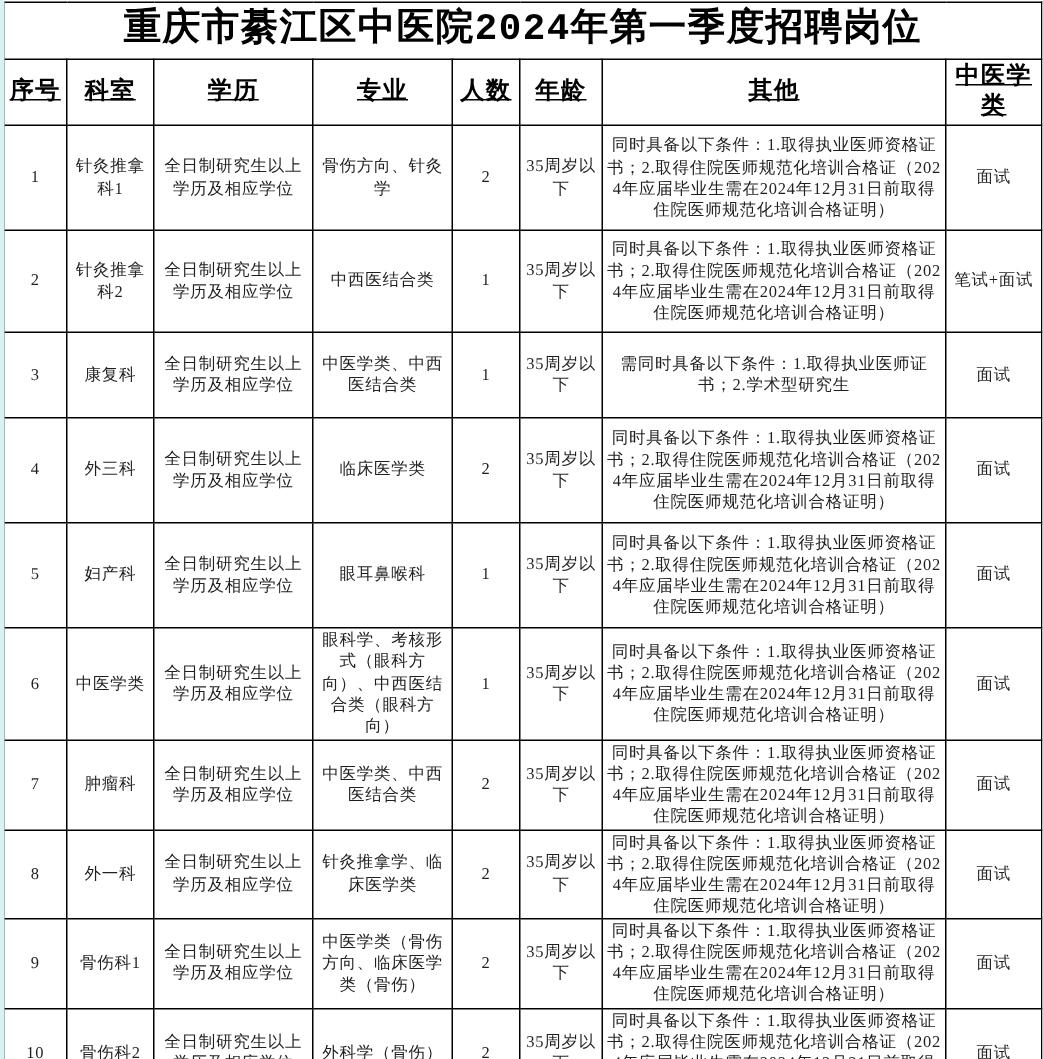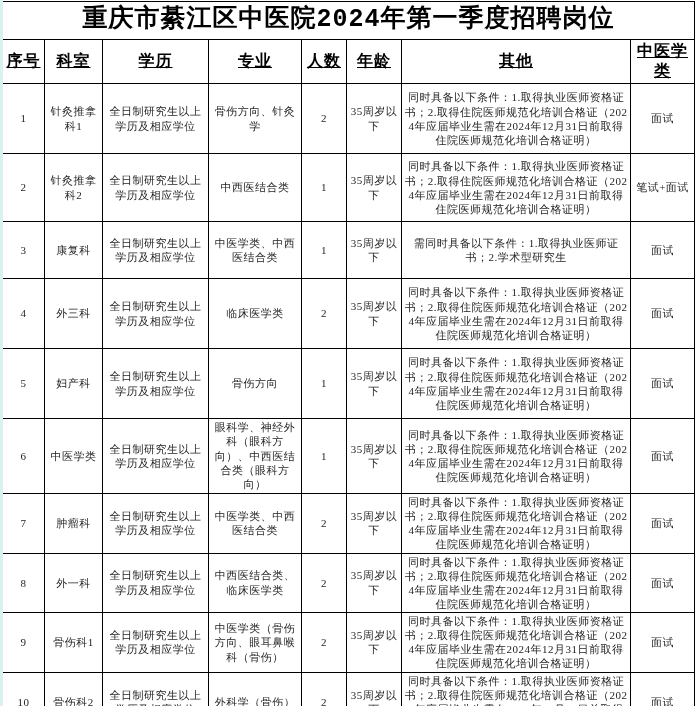--- a/index.html
+++ b/index.html
@@ -107,61 +107,61 @@
         <td>临床医学类</td>
         <td>2</td>
         <td>35周岁以下</td>
         <td class="other-cell">同时具备以下条件：1.取得执业医师资格证书；2.取得住院医师规范化培训合格证（2024年应届毕业生需在2024年12月31日前取得住院医师规范化培训合格证明）</td>
         <td>面试</td>
       </tr>
       <tr style="height: 70px;">
         <td>5</td>
         <td>妇产科</td>
         <td>全日制研究生以上学历及相应学位</td>
-        <td>骨伤方向</td>
+        <td>眼耳鼻喉科</td>
         <td>1</td>
         <td>35周岁以下</td>
         <td class="other-cell">同时具备以下条件：1.取得执业医师资格证书；2.取得住院医师规范化培训合格证（2024年应届毕业生需在2024年12月31日前取得住院医师规范化培训合格证明）</td>
         <td>面试</td>
       </tr>
       <tr style="height: 70px;">
         <td>6</td>
         <td>中医学类</td>
         <td>全日制研究生以上学历及相应学位</td>
-        <td>眼科学、神经外科（眼科方向）、中西医结合类（眼科方向）</td>
+        <td>眼科学、考核形式（眼科方向）、中西医结合类（眼科方向）</td>
         <td>1</td>
         <td>35周岁以下</td>
         <td class="other-cell">同时具备以下条件：1.取得执业医师资格证书；2.取得住院医师规范化培训合格证（2024年应届毕业生需在2024年12月31日前取得住院医师规范化培训合格证明）</td>
         <td>面试</td>
       </tr>
       <tr style="height: 60px;">
         <td>7</td>
         <td>肿瘤科</td>
         <td>全日制研究生以上学历及相应学位</td>
         <td>中医学类、中西医结合类</td>
         <td>2</td>
         <td>35周岁以下</td>
         <td class="other-cell">同时具备以下条件：1.取得执业医师资格证书；2.取得住院医师规范化培训合格证（2024年应届毕业生需在2024年12月31日前取得住院医师规范化培训合格证明）</td>
         <td>面试</td>
       </tr>
       <tr style="height: 58px;">
         <td>8</td>
         <td>外一科</td>
         <td>全日制研究生以上学历及相应学位</td>
-        <td>中西医结合类、临床医学类</td>
+        <td>针灸推拿学、临床医学类</td>
         <td>2</td>
         <td>35周岁以下</td>
         <td class="other-cell">同时具备以下条件：1.取得执业医师资格证书；2.取得住院医师规范化培训合格证（2024年应届毕业生需在2024年12月31日前取得住院医师规范化培训合格证明）</td>
         <td>面试</td>
       </tr>
       <tr style="height: 60px;">
         <td>9</td>
         <td>骨伤科1</td>
         <td>全日制研究生以上学历及相应学位</td>
-        <td>中医学类（骨伤方向、眼耳鼻喉科（骨伤）</td>
+        <td>中医学类（骨伤方向、临床医学类（骨伤）</td>
         <td>2</td>
         <td>35周岁以下</td>
         <td class="other-cell">同时具备以下条件：1.取得执业医师资格证书；2.取得住院医师规范化培训合格证（2024年应届毕业生需在2024年12月31日前取得住院医师规范化培训合格证明）</td>
         <td>面试</td>
       </tr>
       <tr style="height: 55px;">
         <td>10</td>
         <td>骨伤科2</td>
         <td>全日制研究生以上学历及相应学位</td>
         <td>外科学（骨伤）</td>

